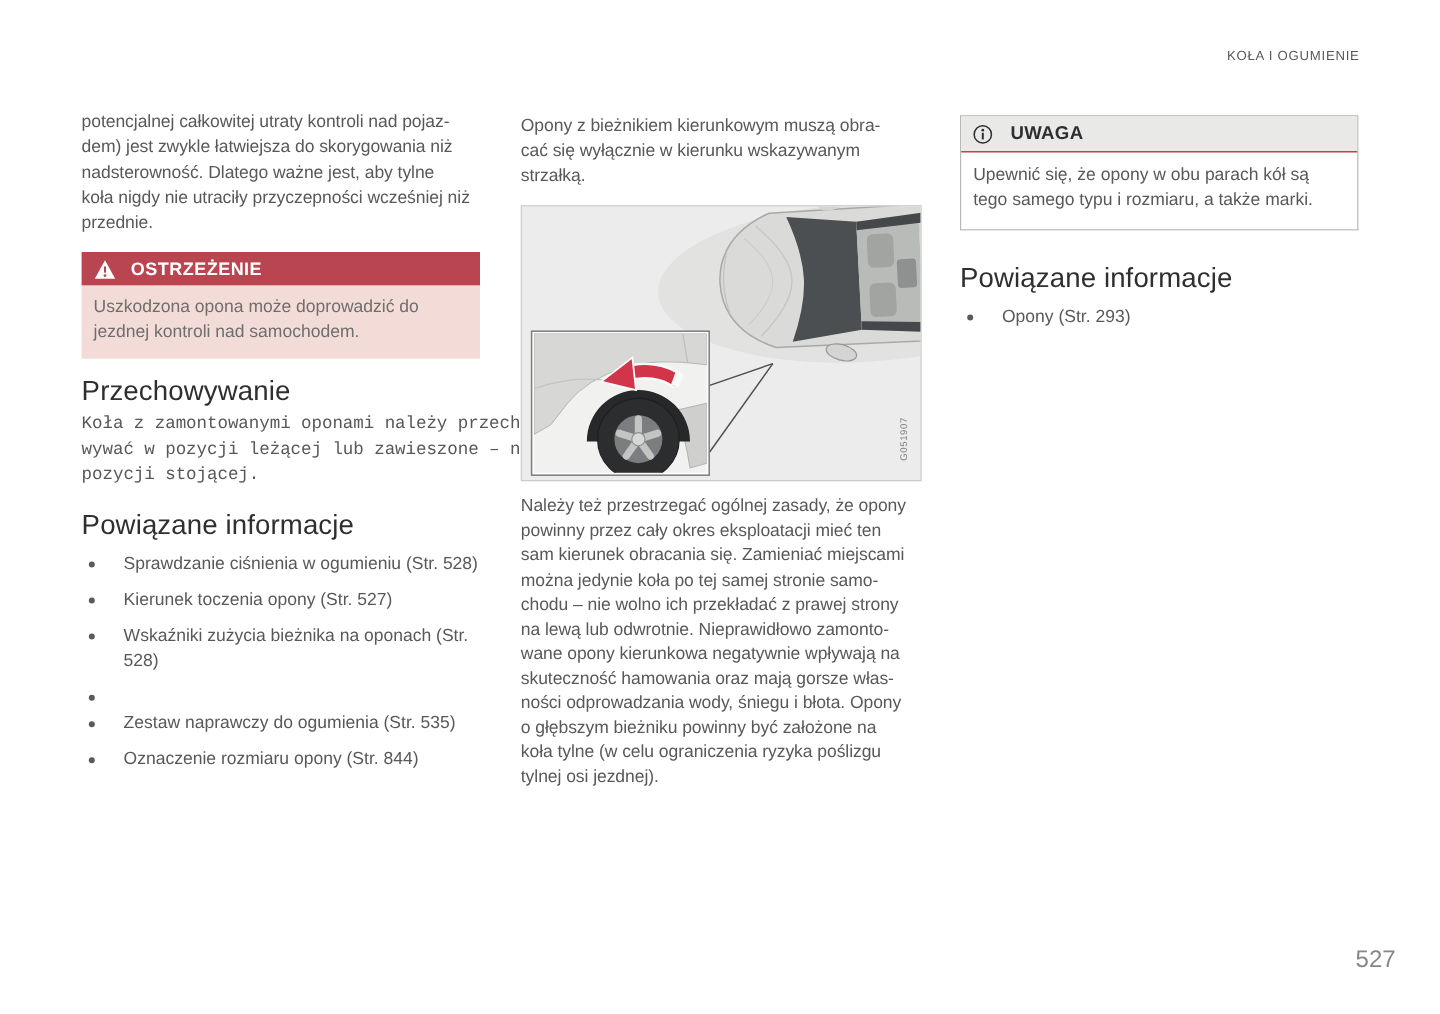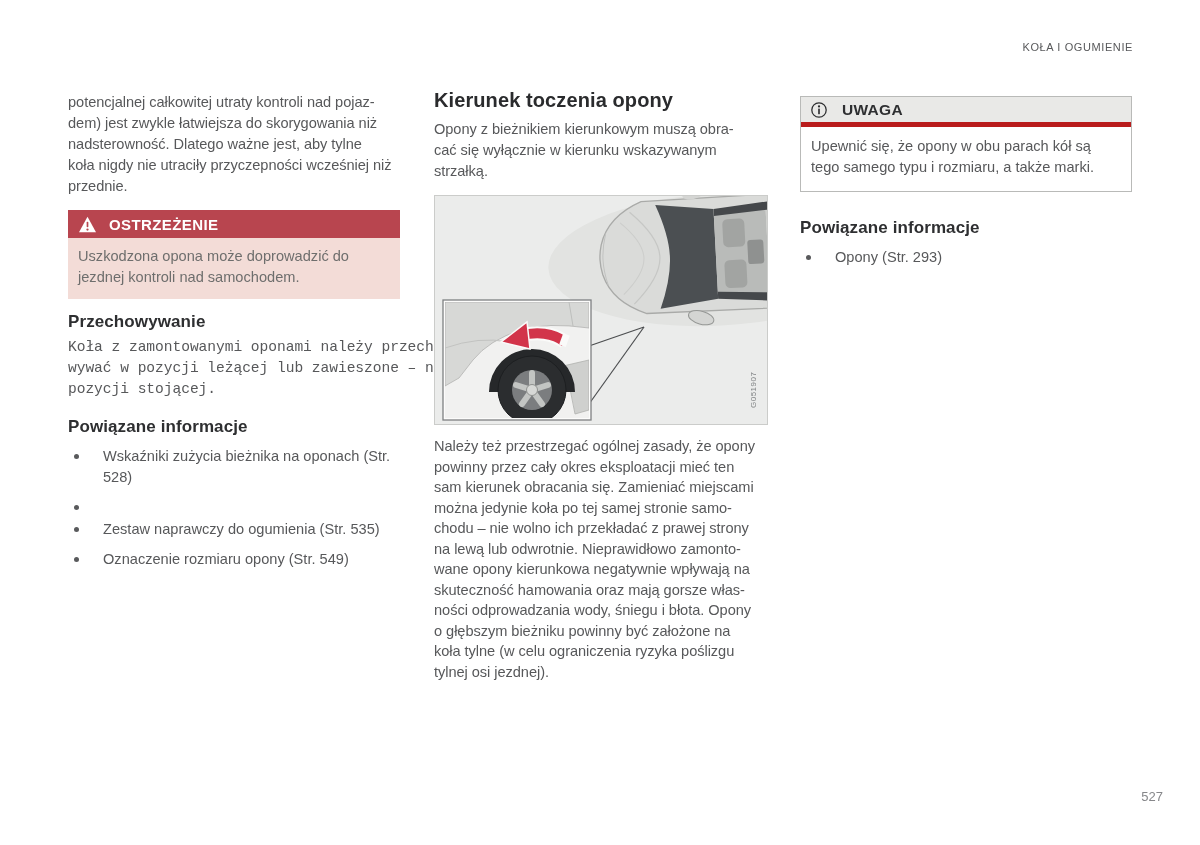--- a/index.html
+++ b/index.html
@@ -19,21 +19,21 @@
   .col { position: absolute; top: 0; }
   .col-left   { left: 68px;  width: 332px; top: 92px; }
   .col-middle { left: 434px; width: 334px; top: 88px; }
   .col-right  { left: 800px; width: 332px; top: 96px; }
 
   .body-text {
     font-size: 14.6px; line-height: 21px; color: #57585a;
     white-space: pre; letter-spacing: -0.05px;
   }
   .h-section {
-    font-size: 17px; font-weight: bold; color: #2e2f31; letter-spacing: 0.1px;
+    font-size: 23px; font-weight: normal; color: #2e2f31; letter-spacing: 0.1px;
   }
   .h-article {
     font-size: 20px; font-weight: bold; color: #2a2b2d; letter-spacing: 0.1px;
     line-height: 24px;
   }
 
   
   .warning-box { margin-top: 13px; width: 100%; }
   .warning-head {
     background: #b8454f; color: #ffffff;
@@ -44,21 +44,21 @@
   .warning-title { font-size: 15px; font-weight: bold; letter-spacing: 0.4px; }
   .warning-body {
     background: #f3dcd7; color: #6e6e6d;
     padding: 8px 10px 11px 10px;
     font-size: 14.6px; line-height: 21px; white-space: pre;
   }
 
   
   .note-box { border: 1px solid #b9bab8; width: 100%; background: #ffffff; }
   .note-head {
-    background: #e9e9e7; border-bottom: 5px solid #b91c1c;
+    background: #e9e9e7; border-bottom: 1px solid #b91c1c;
     display: flex; align-items: center;
     padding: 4px 9px; height: 30px;
   }
   .note-head .n-icon { width: 18px; height: 18px; margin-right: 14px; flex: 0 0 auto; }
   .note-title { font-size: 15.5px; font-weight: bold; color: #2e2f31; letter-spacing: 0.3px; }
   .note-body {
     padding: 9px 10px 13px 10px;
     font-size: 14.6px; line-height: 21px; color: #57585a; white-space: pre;
   }
 
@@ -81,21 +81,21 @@
     border: 1px solid #cbccca; background: #ebeceb; position: relative;
   }
   .figure-box svg { display: block; }
   .fig-caption {
     margin-top: 5px; font-size: 13px; line-height: 17px; color: #97989a;
   }
   .mid-body { margin-top: 11px; line-height: 20.5px; }
 
   .page-number {
     position: absolute; top: 789px; right: 37px;
-    font-size: 13px; color: #86878a;
+    font-size: 20px; color: #86878a;
   }
   .storage-title { margin-top: 13px; }
   .storage-body { margin-top: 5px; font-family: Liberation Mono, monospace; }
 </style>
 </head>
 <body>
 
 <div class="page-header">KOŁA I OGUMIENIE</div>
 
 <div class="col col-left">
@@ -123,39 +123,46 @@
 
   <div class="h-section storage-title">Przechowywanie</div>
   <div class="body-text storage-body">Koła z zamontowanymi oponami należy przecho-
 wywać w pozycji leżącej lub zawieszone – nigdy w
 pozycji stojącej.</div>
 
   <div class="h-section related-title">Powiązane informacje</div>
   <div class="rel-list">
     <div class="li-row">
       <span class="dot"></span>
+      <span class="li-text">Sprawdzanie ciśnienia w ogumieniu (Str. 528)</span>
+    </div>
+    <div class="li-row">
+      <span class="dot"></span>
+      <span class="li-text">Kierunek toczenia opony (Str. 527)</span>
+    </div>
+    <div class="li-row">
+      <span class="dot"></span>
       <span class="li-text">Wskaźniki zużycia bieżnika na oponach (Str. 528)</span>
     </div>
     <div class="li-row">
       <span class="dot"></span>
     </div>
     <div class="li-row">
       <span class="dot"></span>
       <span class="li-text">Zestaw naprawczy do ogumienia (Str. 535)</span>
     </div>
     <div class="li-row">
       <span class="dot"></span>
-      <span class="li-text">Oznaczenie rozmiaru opony (Str. 549)</span>
+      <span class="li-text">Oznaczenie rozmiaru opony (Str. 844)</span>
     </div>
   </div>
 </div>
 
 <div class="col col-middle">
 
-  <div class="h-article">Kierunek toczenia opony</div>
 
   <div class="body-text mid-intro">Opony z bieżnikiem kierunkowym muszą obra-
 cać się wyłącznie w kierunku wskazywanym
 strzałką.</div>
 
   <div class="figure-box">
     <svg viewBox="0 0 332 228" width="332" height="228">
       <defs>
         <clipPath id="figClip">
             <rect x="0" y="0" width="332" height="228"></rect>

